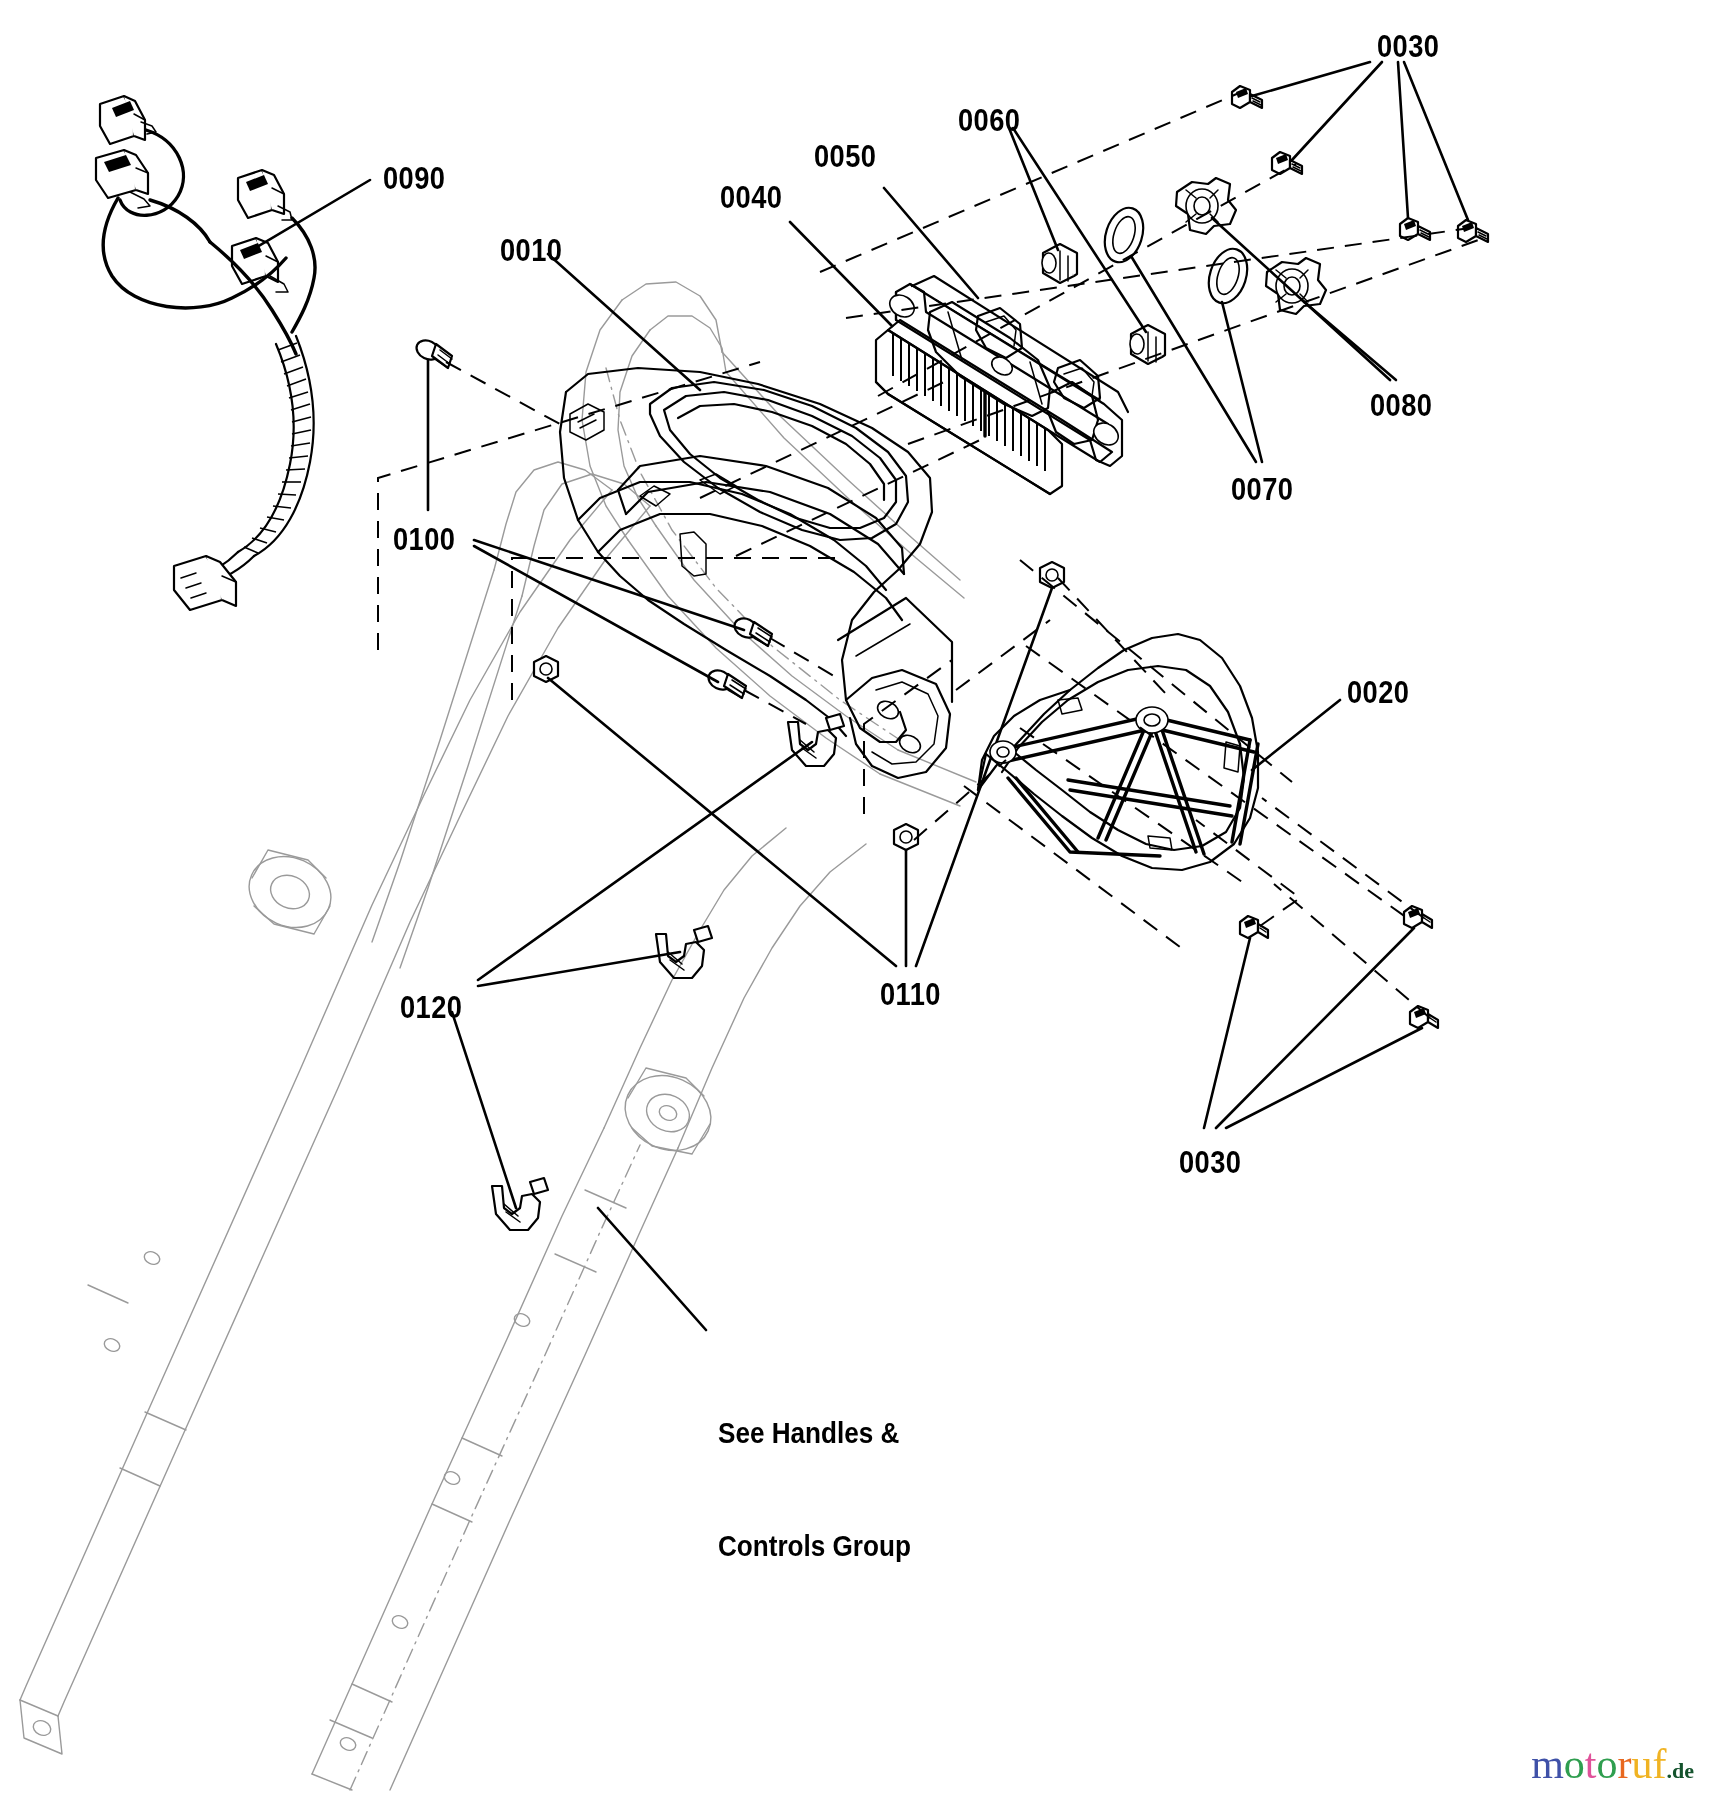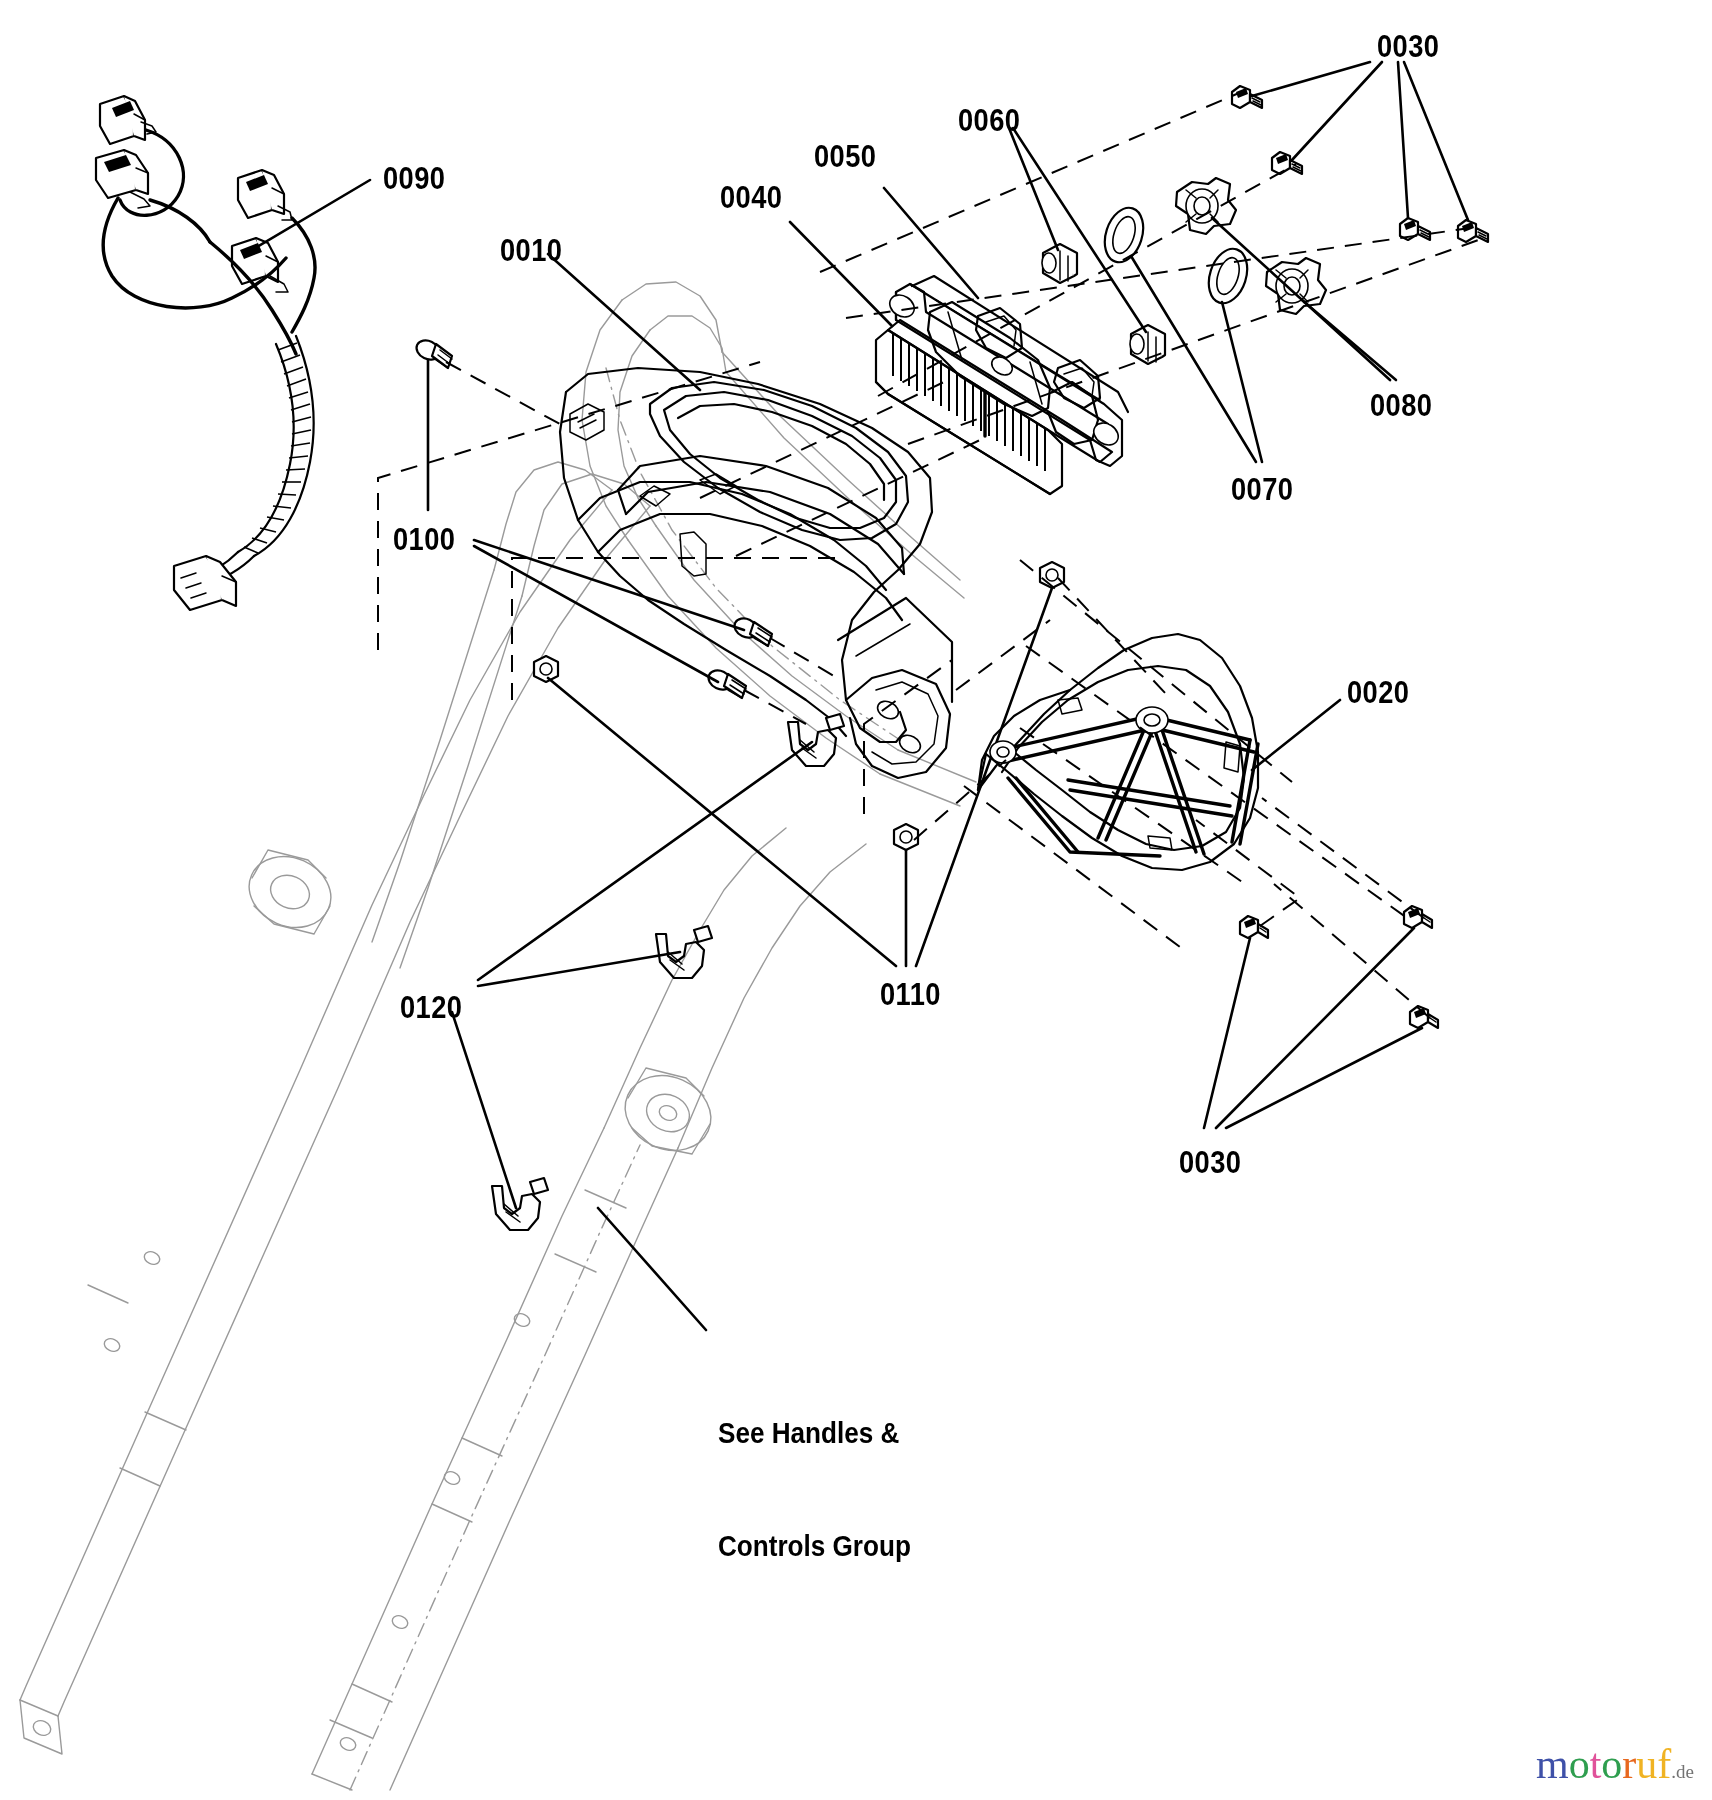--- a/index.html
+++ b/index.html
@@ -52,22 +52,23 @@
   #watermark {
     position: absolute;
     right: 18px;
     bottom: 12px;
     font-family: "Liberation Serif", serif;
     font-size: 42px;
     letter-spacing: 0px;
     user-select: none;
   }
   #watermark .wm-suffix {
-    font-size: 19px;
-    color: #737373;
+    font-size: 22px;
+    color: #14532d;
+    font-weight: bold;
   }
 </style>
 </head>
 <body>
 
 <div id="diagram-root">
 
   <svg id="drawing-canvas" viewBox="0 0 1712 1800">
     <defs>
       <style>

